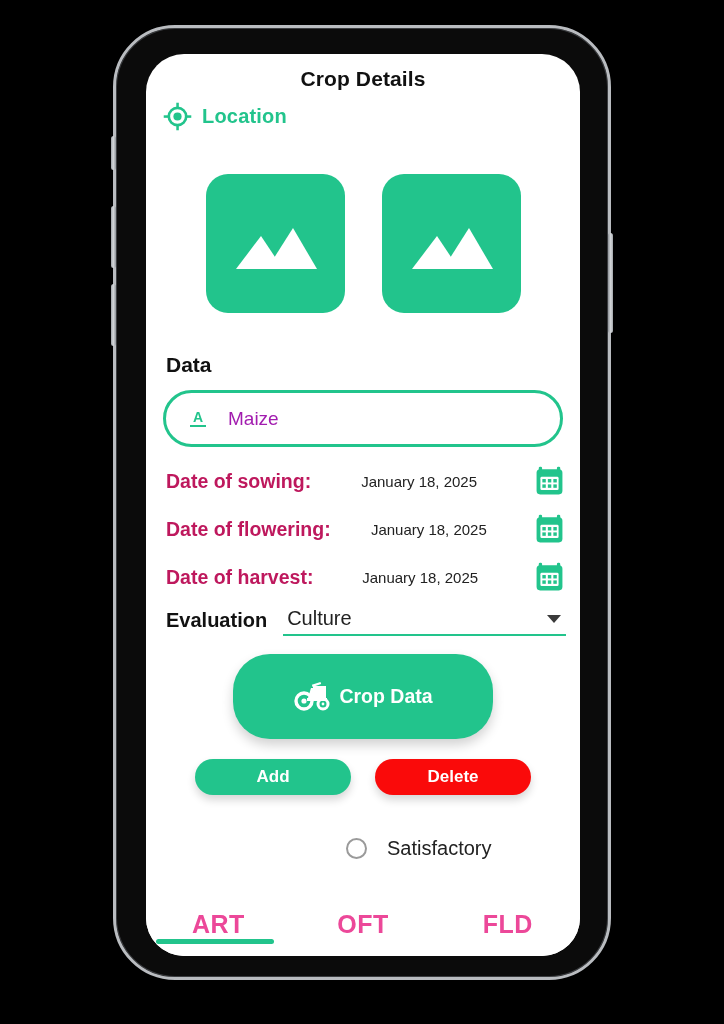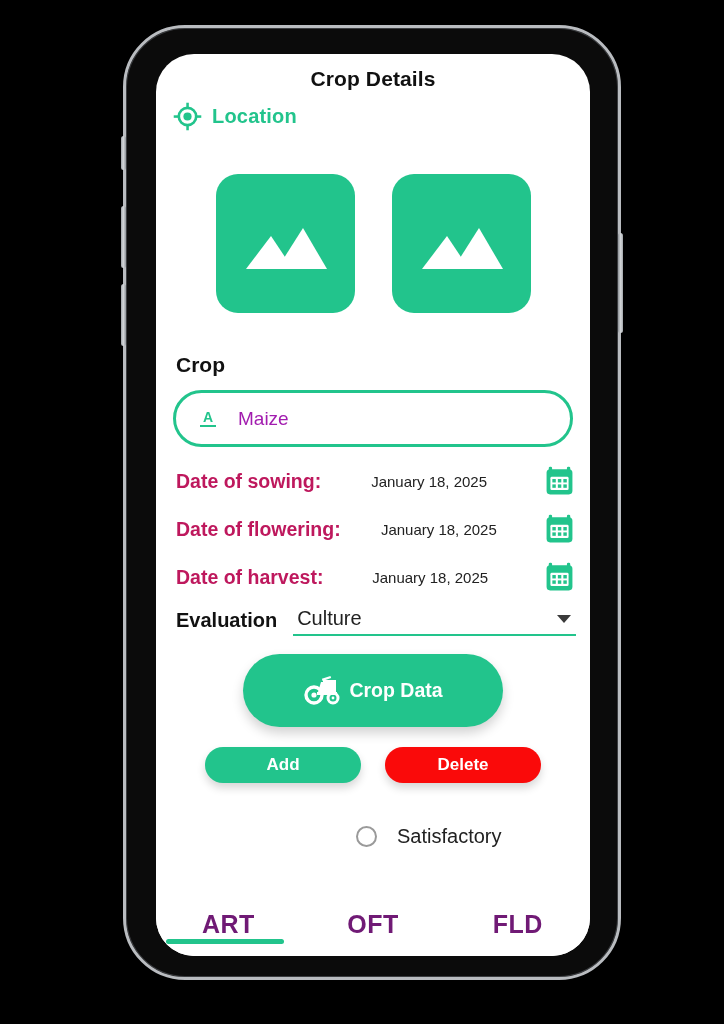--- a/index.html
+++ b/index.html
@@ -9,21 +9,21 @@
     height: 1024px;
     background: #000000;
     font-family: "Liberation Sans", sans-serif;
     overflow: hidden;
     position: relative;
   }
 
   
   #phone-frame {
     position: absolute;
-    left: 123px;
+    left: 113px;
     top: 25px;
     width: 498px;
     height: 955px;
     border-radius: 62px;
     background: #0b0b0b;
     border: 3px solid #b9bcc0;
     box-shadow: 0 0 0 1px #3b3d40 inset;
   }
 
   
@@ -169,21 +169,21 @@
   }
   #evaluation-value {
     font-size: 20px;
     color: #222222;
   }
 
   
   #crop-data-wrap { display: flex; justify-content: center; margin-top: 18px; }
   #crop-data-button {
     width: 260px;
-    height: 73px;
+    height: 85px;
     border-radius: 37px;
     background: #22c48c;
     display: flex;
     align-items: center;
     justify-content: center;
     gap: 4px;
     box-shadow: 0 6px 12px rgba(0,0,0,0.18);
     border: none;
     cursor: pointer;
   }
@@ -258,21 +258,21 @@
     flex-direction: column;
     align-items: center;
     justify-content: flex-start;
     padding-top: 2px;
     cursor: pointer;
     position: relative;
   }
   .tab-label {
     font-size: 25px;
     font-weight: bold;
-    color: #701a75;
+    color: #ec4899;
     letter-spacing: 0.5px;
   }
   .tab-underline {
     position: absolute;
     bottom: 12px;
     left: 10px;
     width: 118px;
     height: 5px;
     background: #22c48c;
     border-radius: 3px;
@@ -321,21 +321,21 @@
         <div class="photo-thumb">
           <span>
             <svg width="88" height="60" viewBox="0 0 88 60">
               <polygon points="5,55 30,22 52,55" fill="#ffffff"></polygon>
               <polygon points="36,55 62,14 86,55" fill="#ffffff"></polygon>
             </svg>
           </span>
         </div>
       </div>
 
-      <div id="crop-label">Crop</div>
+      <div id="crop-label">Data</div>
       <div id="crop-field">
         <span>
           <svg width="20" height="22" viewBox="0 0 20 22">
             <text x="10" y="14" font-family="Liberation Sans, sans-serif" font-size="14" font-weight="bold" fill="#22c48c" text-anchor="middle">A</text>
             <rect x="2" y="17" width="16" height="2" fill="#22c48c"></rect>
           </svg>
         </span>
         <span id="crop-value">Maize</span>
       </div>
 

